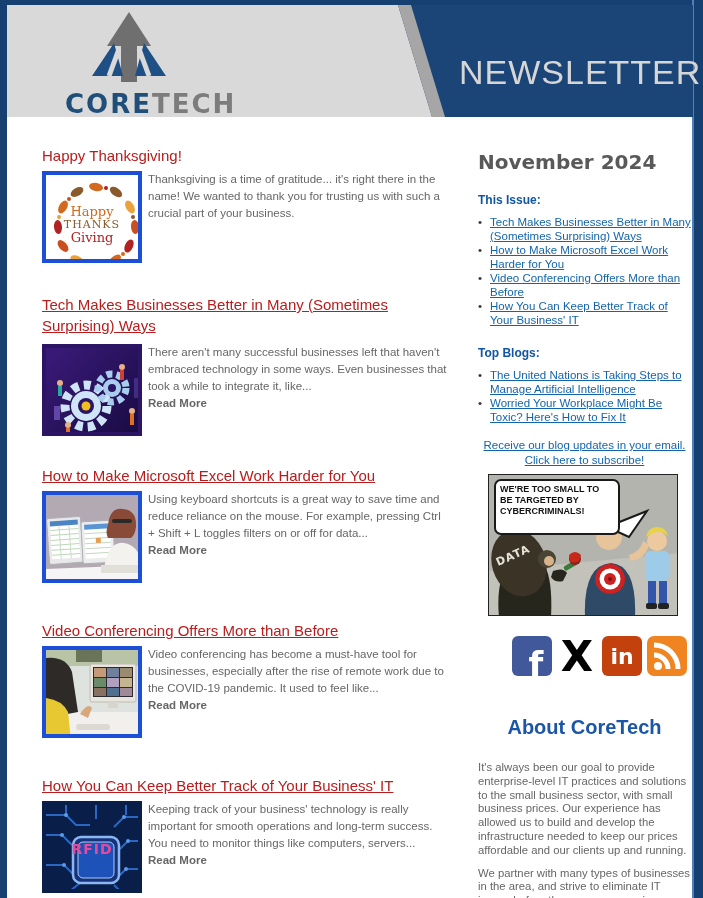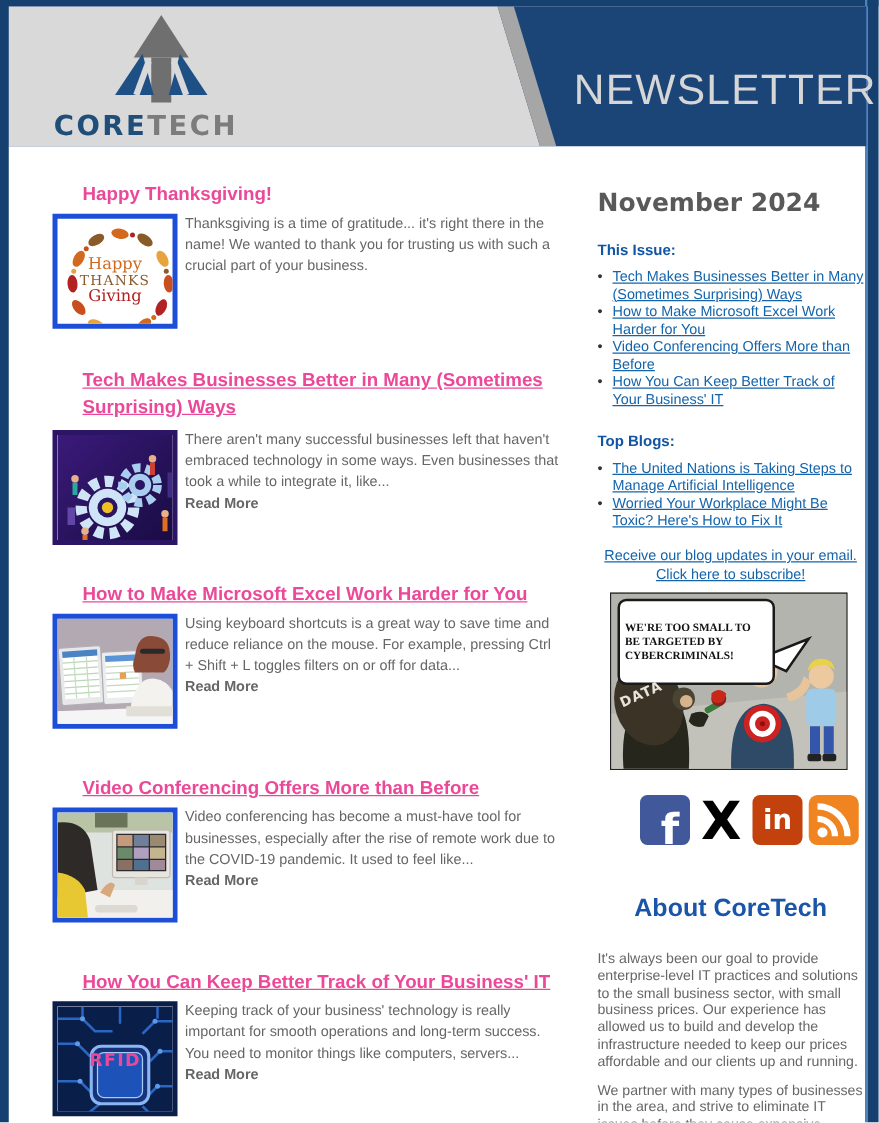--- a/index.html
+++ b/index.html
@@ -18,34 +18,34 @@
   .header { position:absolute; left:7px; top:5px; width:686px; height:112px; background:#1c4577; }
   .header-gray {
     position:absolute; inset:0; background:#d9d9d9;
     clip-path:polygon(0 0, 391px 0, 425px 112px, 0 112px);
   }
   .header-stripe {
     position:absolute; inset:0; background:#a6a6a6;
     clip-path:polygon(391px 0, 404px 0, 438px 112px, 425px 112px);
   }
   .logo-arrow { position:absolute; left:83px; top:5px; width:78px; height:76px; }
-  .brand { position:absolute; left:36px; top:84px; font-family:"DejaVu Sans", sans-serif;
-           font-weight:bold; font-size:22px; letter-spacing:2px; white-space:nowrap; }
+  .brand { position:absolute; left:58px; top:84px; font-family:"DejaVu Sans", sans-serif;
+           font-weight:bold; font-size:26px; letter-spacing:2px; white-space:nowrap; }
   .brand .core { color:#1f4e79; }
   .brand .tech { color:#7c7c7c; }
   .newsletter {
     position:absolute; left:452px; top:48px; width:232px; text-align:center;
     color:#d6d6d6; font-size:34px; letter-spacing:1px; font-weight:normal;
   }
 
   
   .articles { position:absolute; left:42px; top:140px; width:412px; }
   .article-h {
     position:absolute; left:0; width:412px;
-    color:#ec4899; font-weight:bold; font-size:15px; line-height:21px;margin-left:24px;
+    color:#b91c1c; font-weight:normal; font-size:15px; line-height:21px;
   }
   .article-h.link { text-decoration:underline; cursor:pointer; }
   .article-row { position:absolute; left:0; display:flex; }
   .article-img {
     width:100px; height:92px; flex:0 0 100px; position:relative; overflow:hidden;
     border:4px solid #1d4ed8; background:#fff;
   }
   .article-text { margin-left:6px; width:300px; color:#666666; font-size:11.5px; line-height:17px; }
   .read-more { font-weight:bold; color:#666666; cursor:pointer; }
   .h1-pos  { top:5px; }   .row1-pos { top:31px; }
@@ -75,21 +75,21 @@
   .side-list li::before { content:"•"; position:absolute; left:0; top:0; color:#333; }
   .side-link { color:#1464ab; text-decoration:underline; cursor:pointer; }
   .subscribe { margin-top:14px; text-align:center; font-size:11.5px; line-height:15px; }
   .cartoon {
     margin-top:6px; margin-left:10px; position:relative;
     width:190px; height:142px; border:1px solid #222; background:#b4b4ae; overflow:hidden;
   }
   .bubble {
     position:absolute; left:5px; top:4px; width:126px; min-height:56px;
     background:#ffffff; border:2px solid #1a1a1a; border-radius:7px;
-    padding:16px 4px; font-family:Liberation Serif, serif;
+    padding:3px 4px; font-family:Liberation Sans, sans-serif;
     font-size:9px; font-weight:bold; line-height:11px; color:#111; text-transform:uppercase;
   }
   .data-label {
     position:absolute; left:6px; top:74px; transform:rotate(-24deg);
     color:#e8e4da; font-weight:bold; font-size:11px; letter-spacing:1px;
     font-family:"DejaVu Sans", sans-serif;
   }
   .social { margin-top:20px; margin-left:34px; display:flex; align-items:center; gap:5px; }
   .s-icon { width:40px; height:40px; border-radius:6px; position:relative; cursor:pointer;
             display:flex; align-items:flex-end; justify-content:center; overflow:hidden; }

